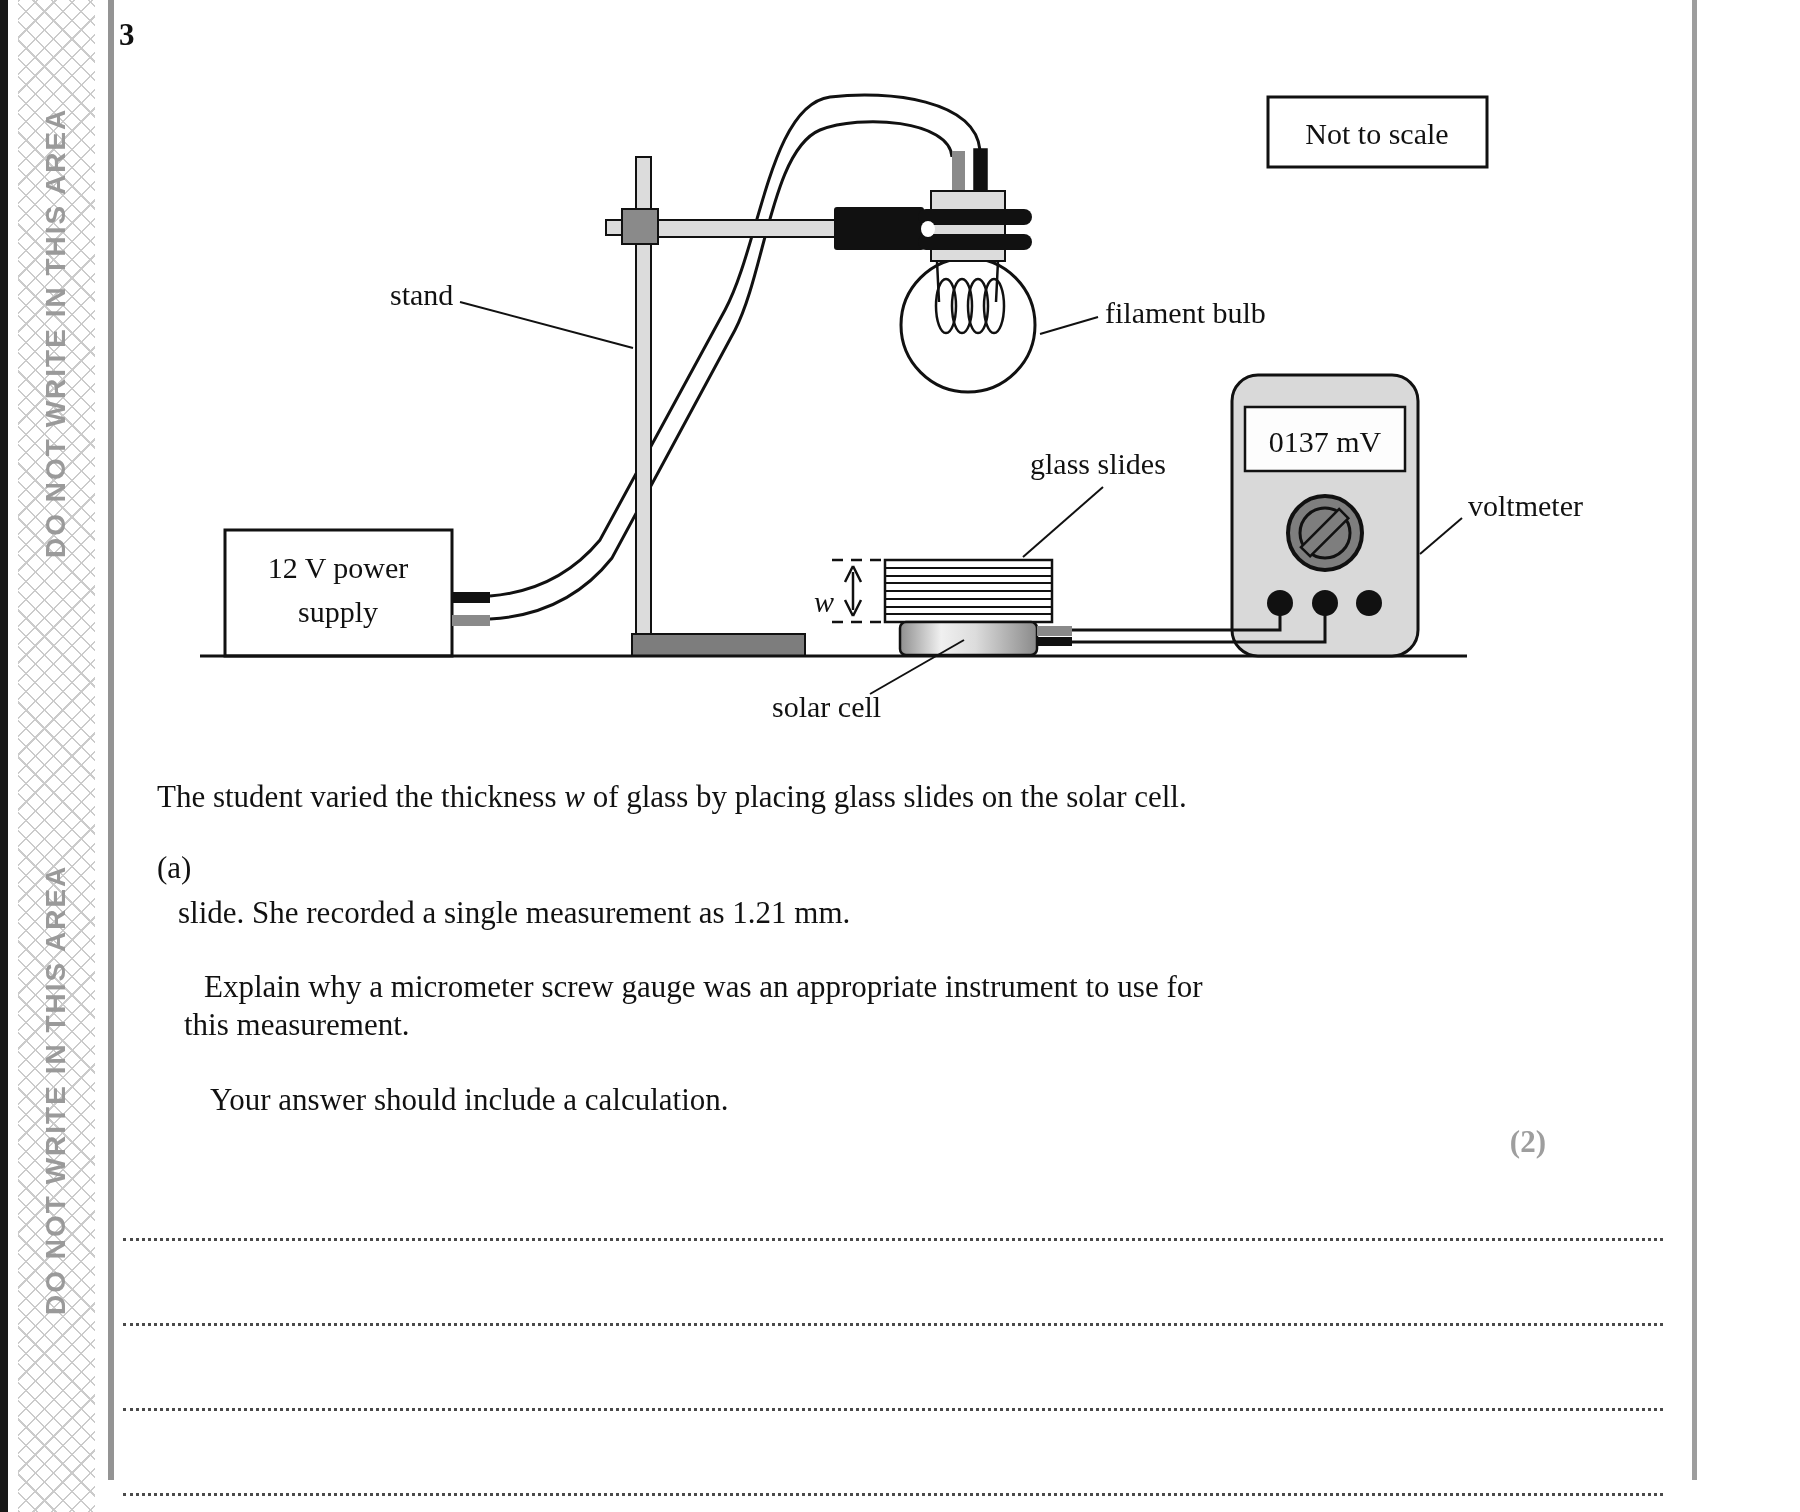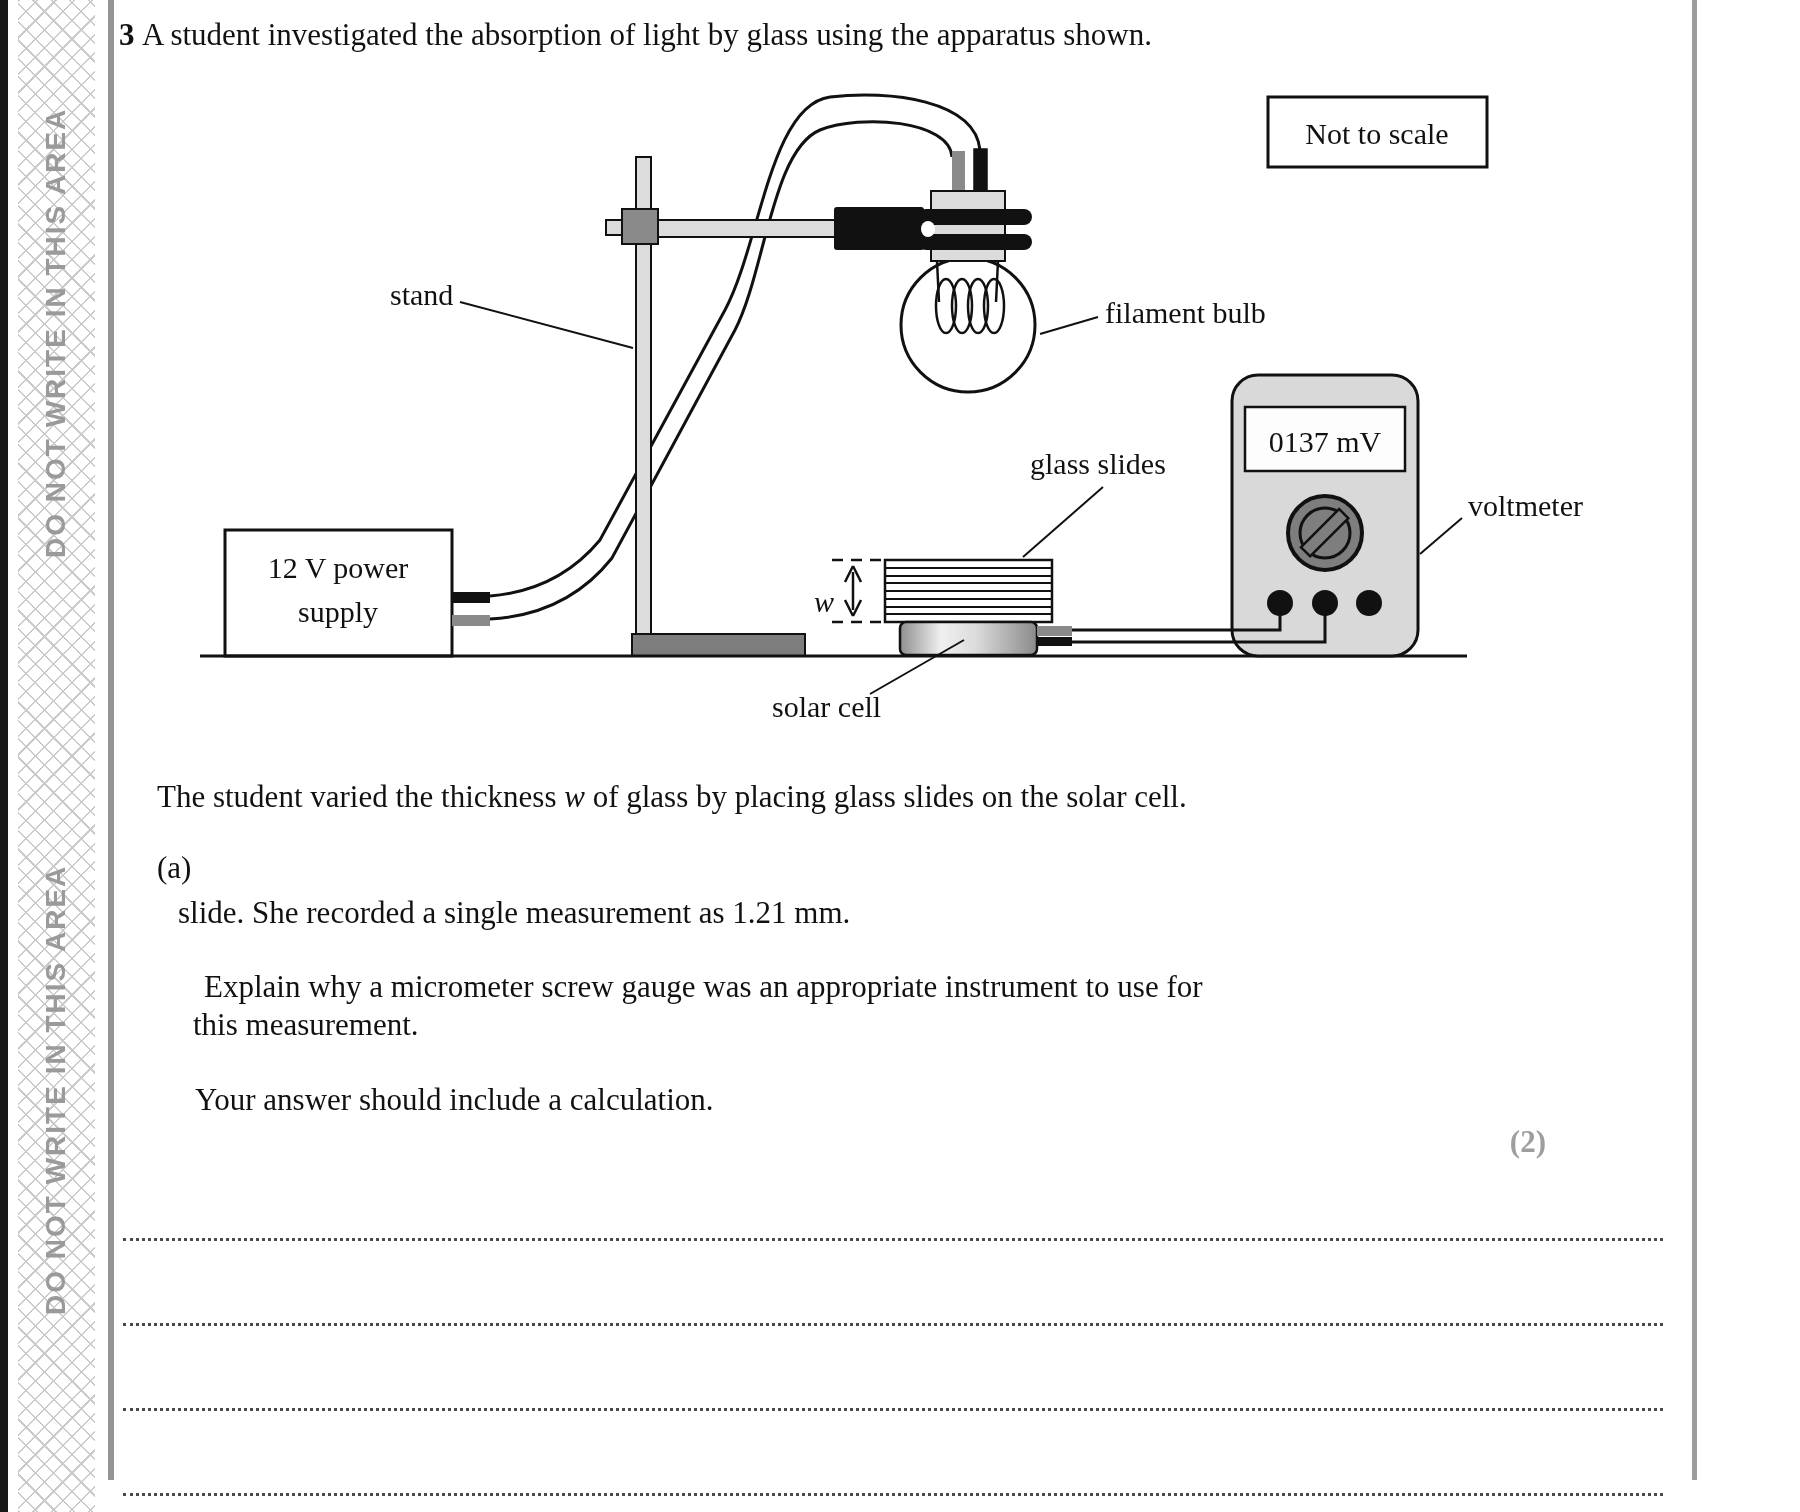--- a/index.html
+++ b/index.html
@@ -33,21 +33,20 @@
 <div class="page">
 
   <div class="black-strip"></div>
   <div class="hatch-strip"></div>
   <div class="vtext vt1">DO NOT WRITE IN THIS AREA</div>
   <div class="vtext vt2">DO NOT WRITE IN THIS AREA</div>
   <div class="border-left"></div>
   <div class="border-right"></div>
 
   <div class="tline qnum" style="left:119px;top:17px;">3</div>
-  <div class="tline" style="left:142px;top:17px;">A student investigated the absorption of light by glass using the apparatus shown.</div>
 
   <svg class="diagram" width="1800" height="1512" viewBox="0 0 1800 1512">
     <defs>
       <linearGradient id="cellGrad" x1="0" y1="0" x2="1" y2="0">
         <stop offset="0" stop-color="#8f8f8f"></stop>
         <stop offset="0.3" stop-color="#f0f0f0"></stop>
         <stop offset="0.55" stop-color="#dcdcdc"></stop>
         <stop offset="1" stop-color="#8a8a8a"></stop>
       </linearGradient>
     </defs>
@@ -159,23 +158,23 @@
   </svg>
 
   <div class="tline" style="left:157px;top:779px;">
     <span>The student varied the thickness </span><span class="it">w</span><span> of glass by placing glass slides on the solar cell.</span>
   </div>
 
   <div class="tline" style="left:157px;top:850px;">(a)</div>
   <div class="tline" style="left:178px;top:895px;">slide. She recorded a single measurement as 1.21 mm.</div>
 
   <div class="tline" style="left:204px;top:969px;">Explain why a micrometer screw gauge was an appropriate instrument to use for</div>
-  <div class="tline" style="left:193px;top:1007px;">this measurement.</div>
+  <div class="tline" style="left:184px;top:1007px;">this measurement.</div>
 
-  <div class="tline" style="left:195px;top:1082px;">Your answer should include a calculation.</div>
+  <div class="tline" style="left:210px;top:1082px;">Your answer should include a calculation.</div>
 
   <div class="marks">(2)</div>
 
   <div class="ansline" style="top:1234px;"></div>
   <div class="ansline" style="top:1319px;"></div>
   <div class="ansline" style="top:1404px;"></div>
   <div class="ansline" style="top:1489px;"></div>
 
 </div>
 

